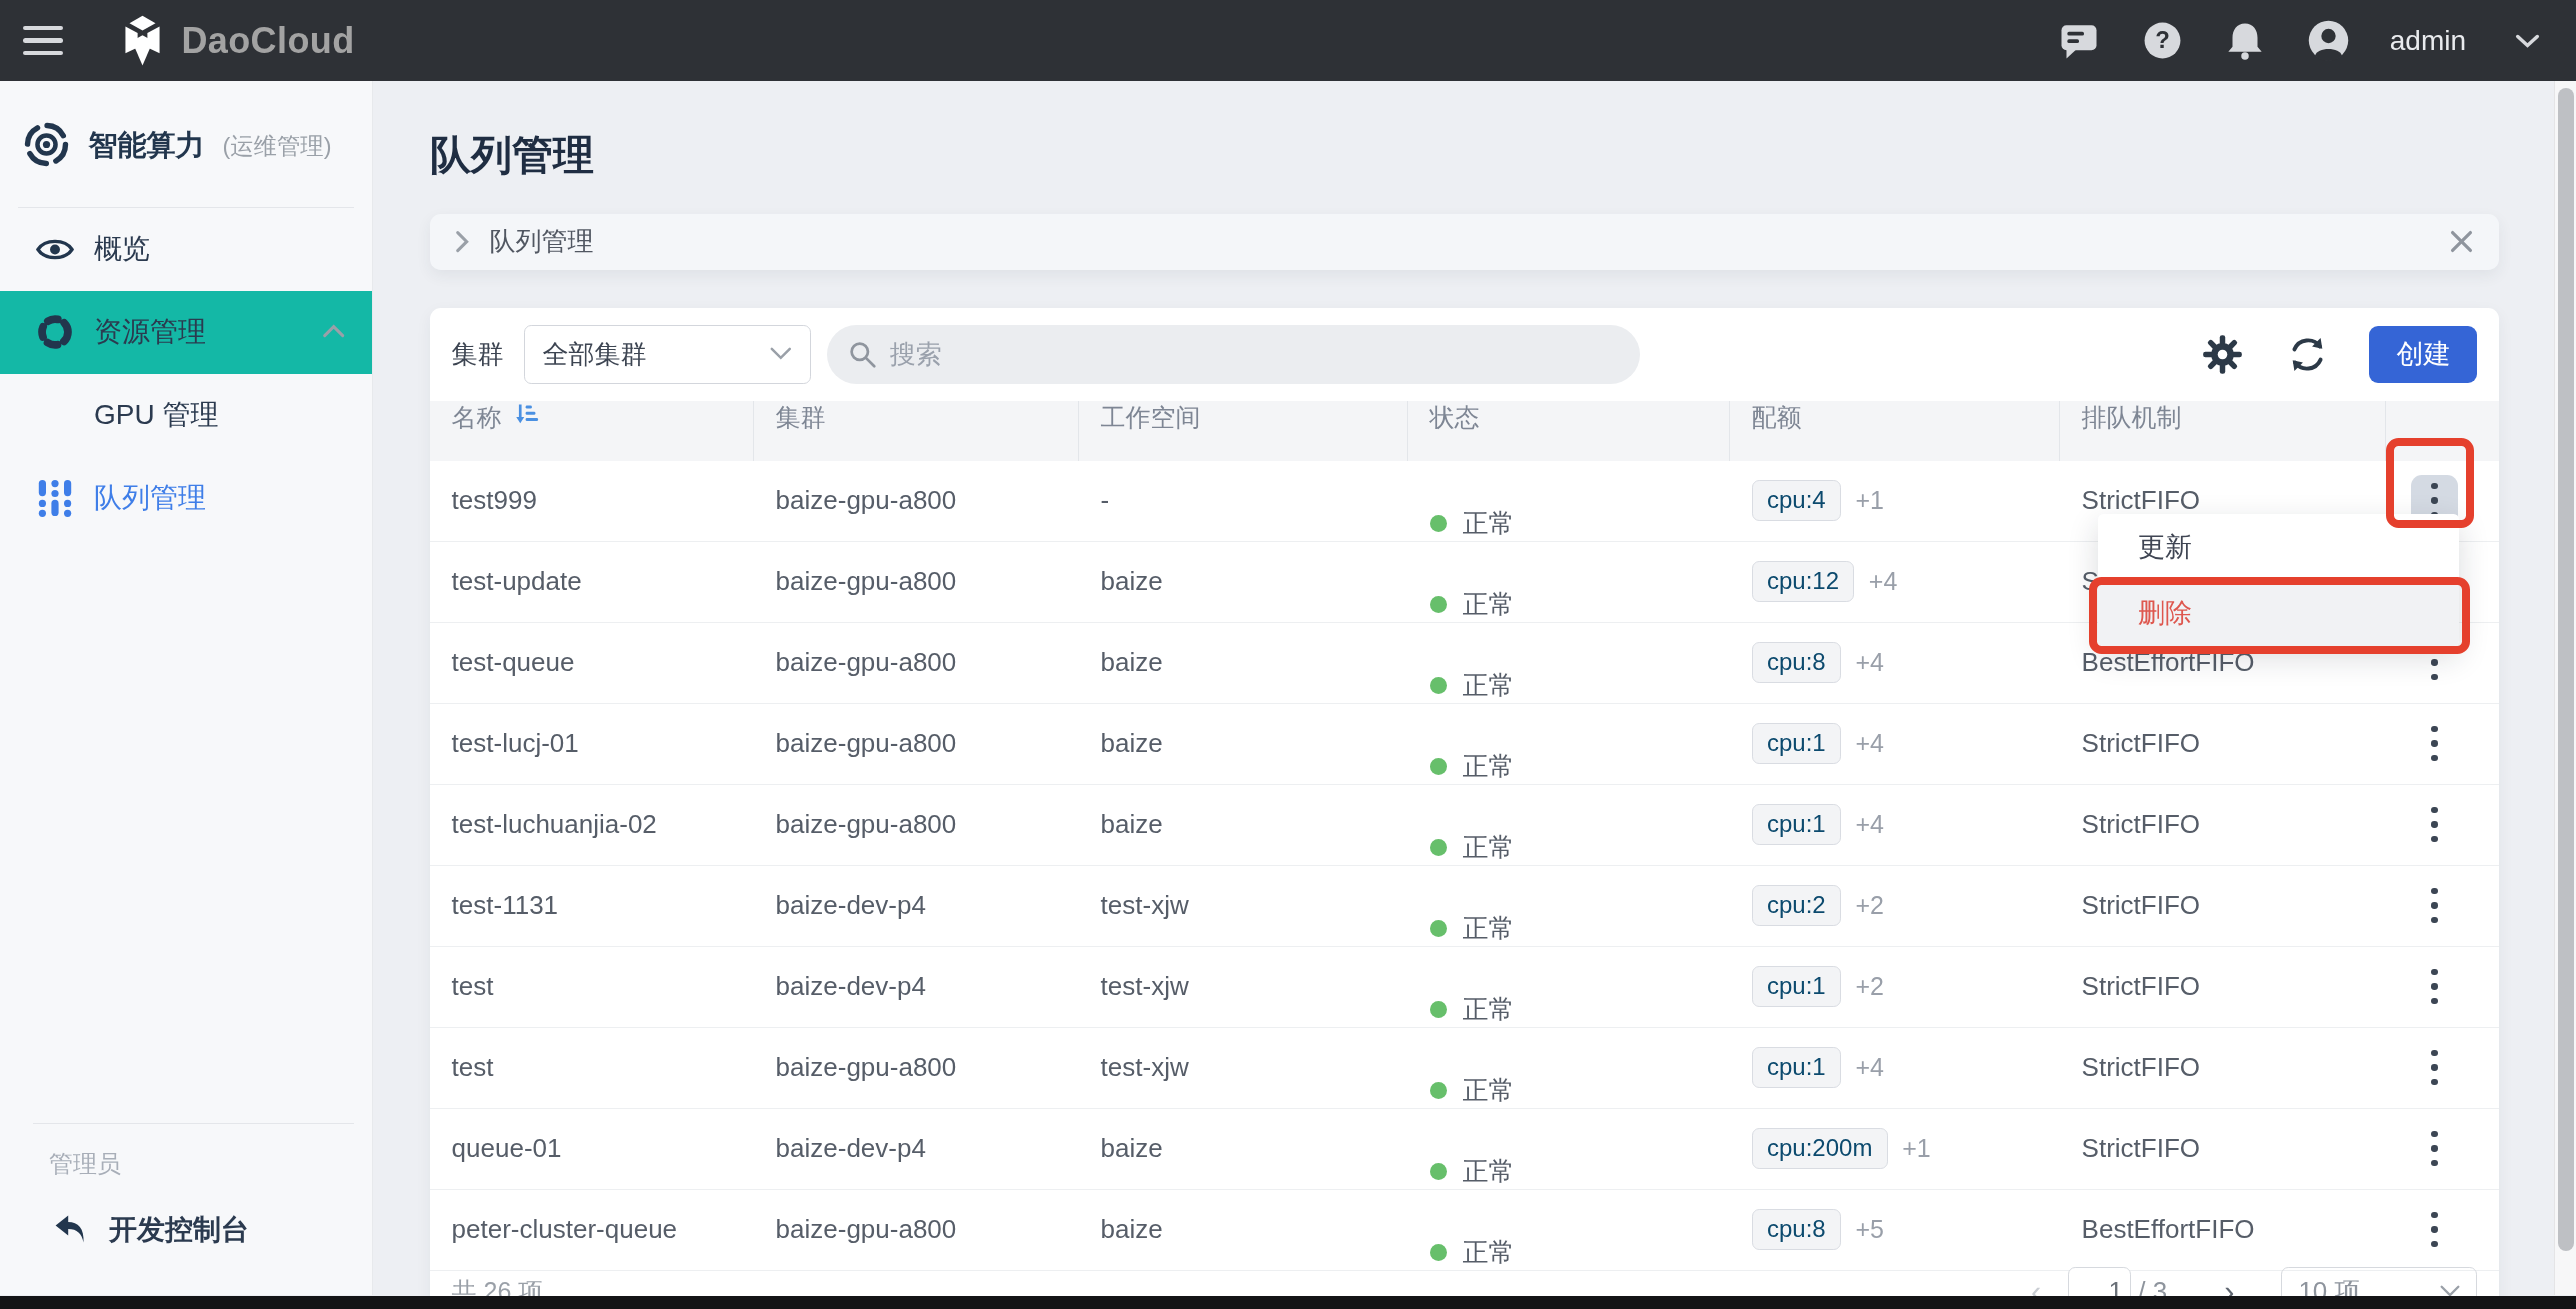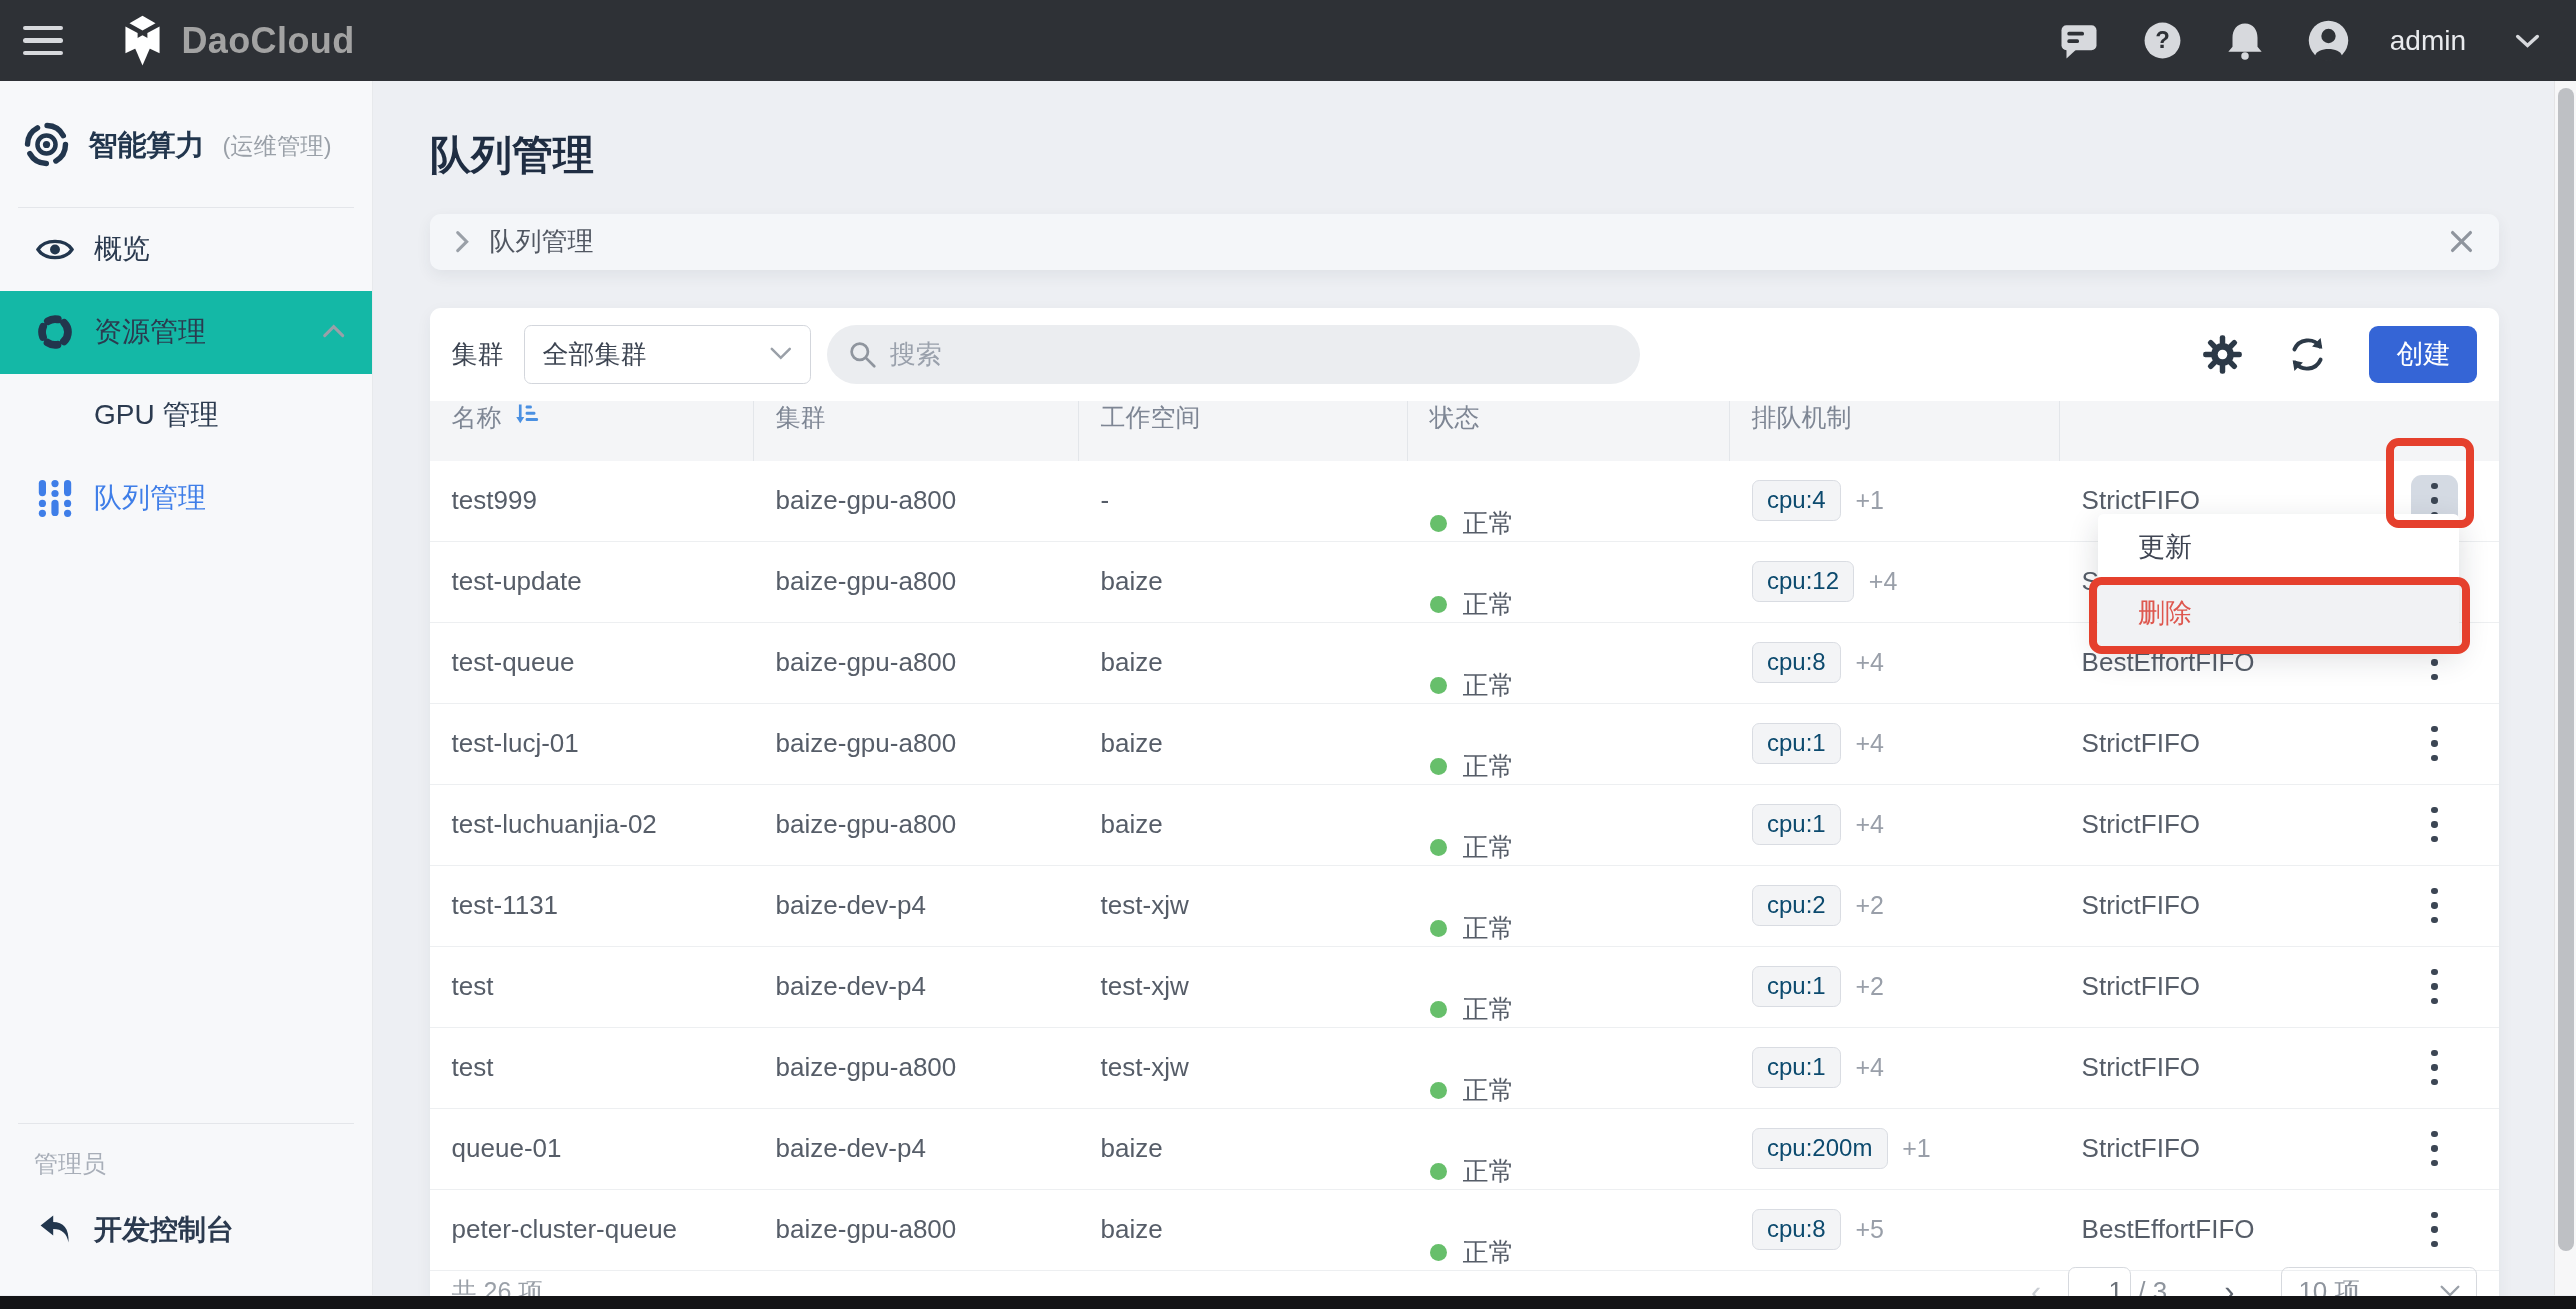--- a/index.html
+++ b/index.html
@@ -32,21 +32,21 @@
   .side-divider { height:0.9px; background:#e4e6ea; margin:0 18px; }
   .nav { margin-top:0; }
   .nav-item { position:relative; height:83px; display:flex; align-items:center; cursor:pointer; }
   .nav-item .n-icon { position:absolute; left:34px; width:41px; height:41px; display:flex;
                       align-items:center; justify-content:center; color:#22364d; }
   .nav-item .n-label { padding-left:94px; font-size:28px; color:#2b3a4f; }
   .nav-item.active-parent { background:#14b8a6; }
   .nav-item .chev-up { position:absolute; right:27px; color:#9aa0a8; }
   .nav-item.selected .n-label { color:#3f7ee8; }
   .nav-item.selected .n-icon { color:#3f7ee8; }
-  .side-bottom { margin-top:auto; padding-bottom:23.4px; }
+  .side-bottom { margin-top:auto; padding-bottom:23.4px;margin-left:15px; }
   .role-label { font-size:24px; color:#a8aeb8; padding:23.4px 0 9px 34px; }
   .dev-item { height:83px; display:flex; align-items:center; position:relative; cursor:pointer; }
   .dev-item .n-icon { position:absolute; left:34px; width:41px; height:41px; color:#22364d;
                       display:flex; align-items:center; justify-content:center; }
   .dev-item .n-label { padding-left:94px; font-size:28px; font-weight:bold; color:#2b3a4f; }
 
   
   .main { flex:1; padding:47px 0 0 57px; position:relative; }
   .page-title { font-size:41px; font-weight:bold; color:#1f2d42; margin-bottom:30.5px; }
   .banner { width:2069px; height:56px; background:#f4f6f9; border-radius:10.8px;
@@ -344,20 +344,23 @@
           <div class="hcell">
               <span>集群</span>
             </div>
           <div class="hcell">
               <span>工作空间</span>
             </div>
           <div class="hcell">
               <span>状态</span>
             </div>
           <div class="hcell">
+              <span>配额</span>
+            </div>
+          <div class="hcell">
               <span>排队机制</span>
             </div>
           <div class="hcell"></div>
         </div>
 
         <div id="rows">
             <div class="trow">
               <div class="tcell">test999</div>
               <div class="tcell">baize-gpu-a800</div>
               <div class="tcell">-</div>

